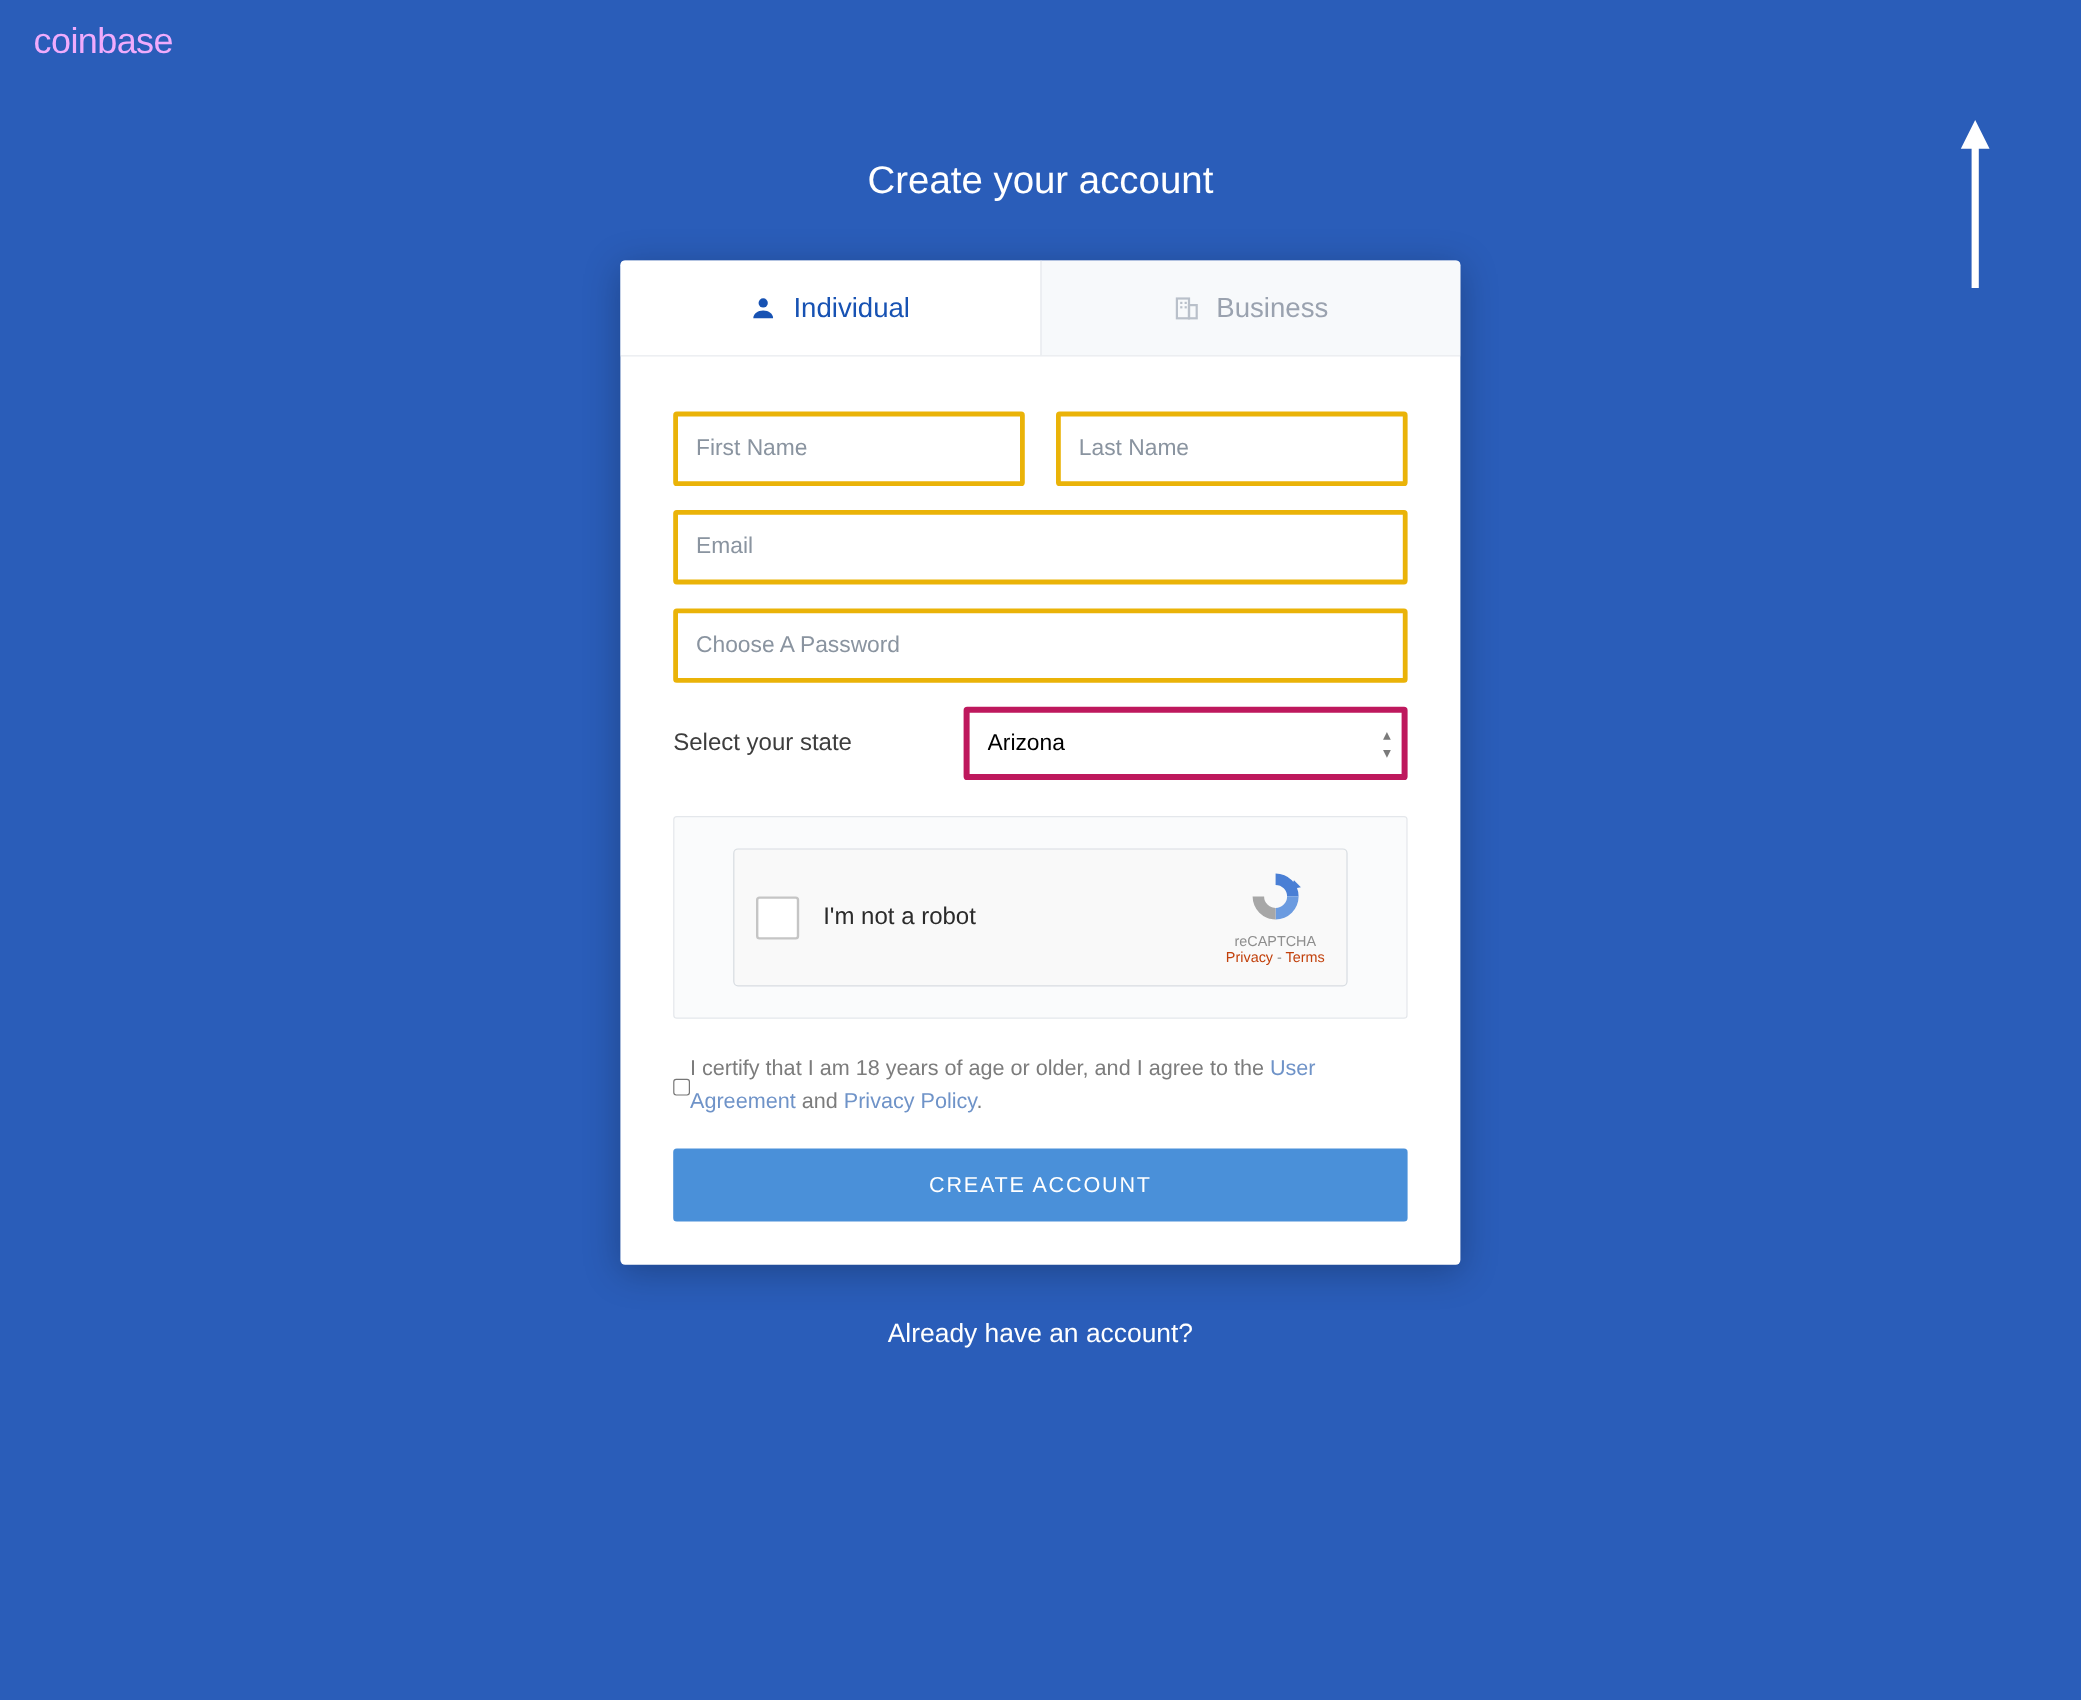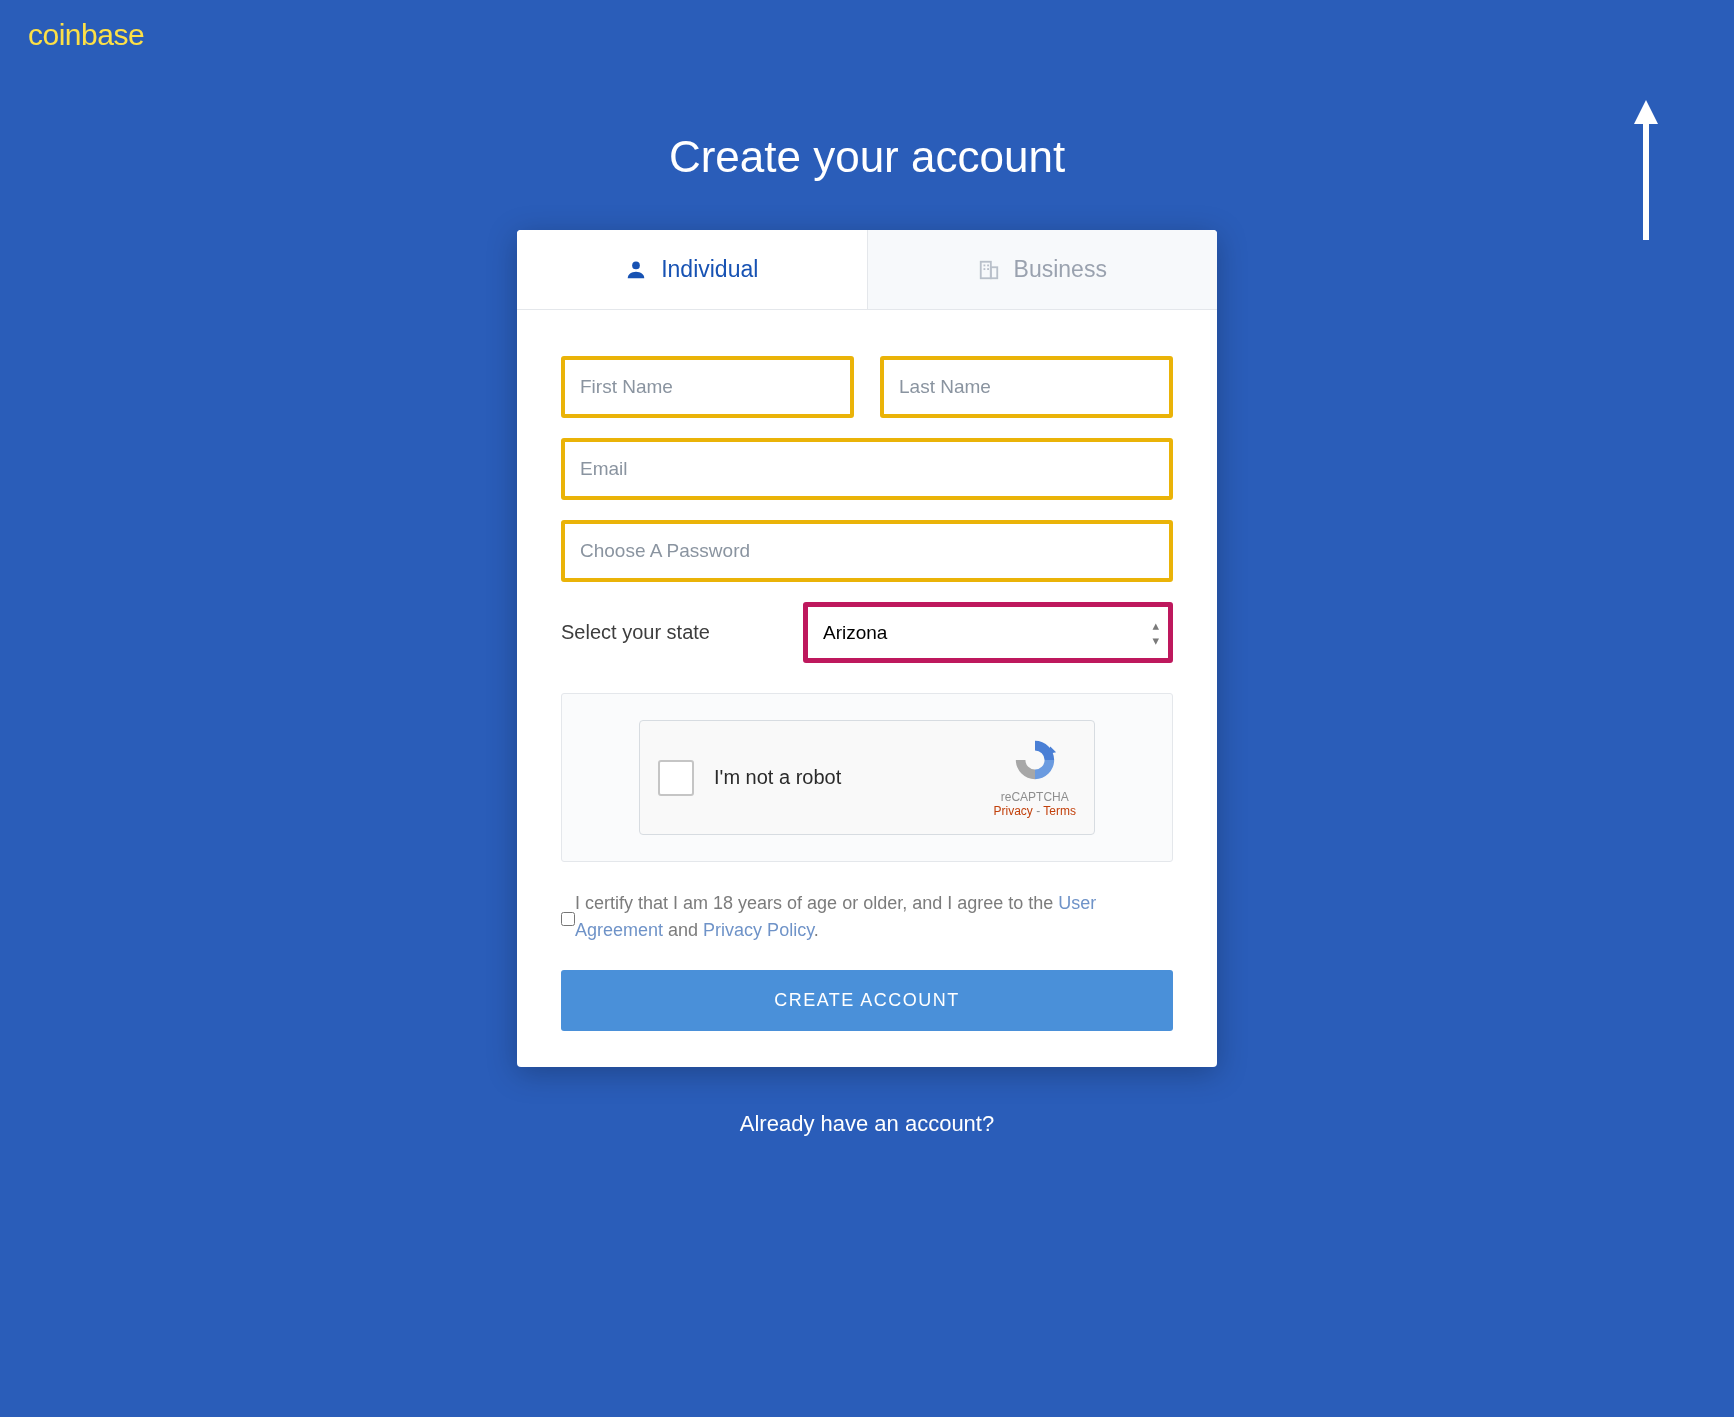--- a/index.html
+++ b/index.html
@@ -9,21 +9,21 @@
     min-height: 100vh;
     color: #333;
   }
   .navbar {
     display: flex;
     justify-content: space-between;
     align-items: center;
     padding: 18px 28px;
   }
   .brand {
-    color: #fde047;
+    color: #f0abfc;
     font-size: 30px;
     font-weight: 500;
     letter-spacing: -0.5px;
   }
   .nav-right {
     display: flex;
     align-items: center;
     gap: 38px;
   }
   .nav-link {
@@ -53,21 +53,21 @@
   }
   .arrow-annot {
     position: absolute;
     top: 100px;
     right: 72px;
     color: #fff;
   }
   .page-title {
     text-align: center;
     color: #fff;
-    font-size: 44px;
+    font-size: 32px;
     font-weight: 400;
     margin-top: 62px;
     margin-bottom: 48px;
   }
   .card {
     width: 700px;
     background: #fff;
     margin: 0 auto;
     border-radius: 4px;
     box-shadow: 0 6px 30px rgba(0,0,0,0.25);
@@ -135,21 +135,21 @@
   .captcha-outer {
     border: 1px solid #e4e7eb;
     border-radius: 3px;
     background: #fafbfc;
     padding: 26px;
     margin-top: 30px;
     display: flex;
     justify-content: center;
   }
   .captcha-box {
-    width: 456px;
+    width: 512px;
     border: 1px solid #d7dce1;
     border-radius: 4px;
     background: #f9f9f9;
     display: flex;
     align-items: center;
     justify-content: space-between;
     padding: 16px 18px;
   }
   .captcha-left { display: flex; align-items: center; gap: 20px; }
   .captcha-check {

